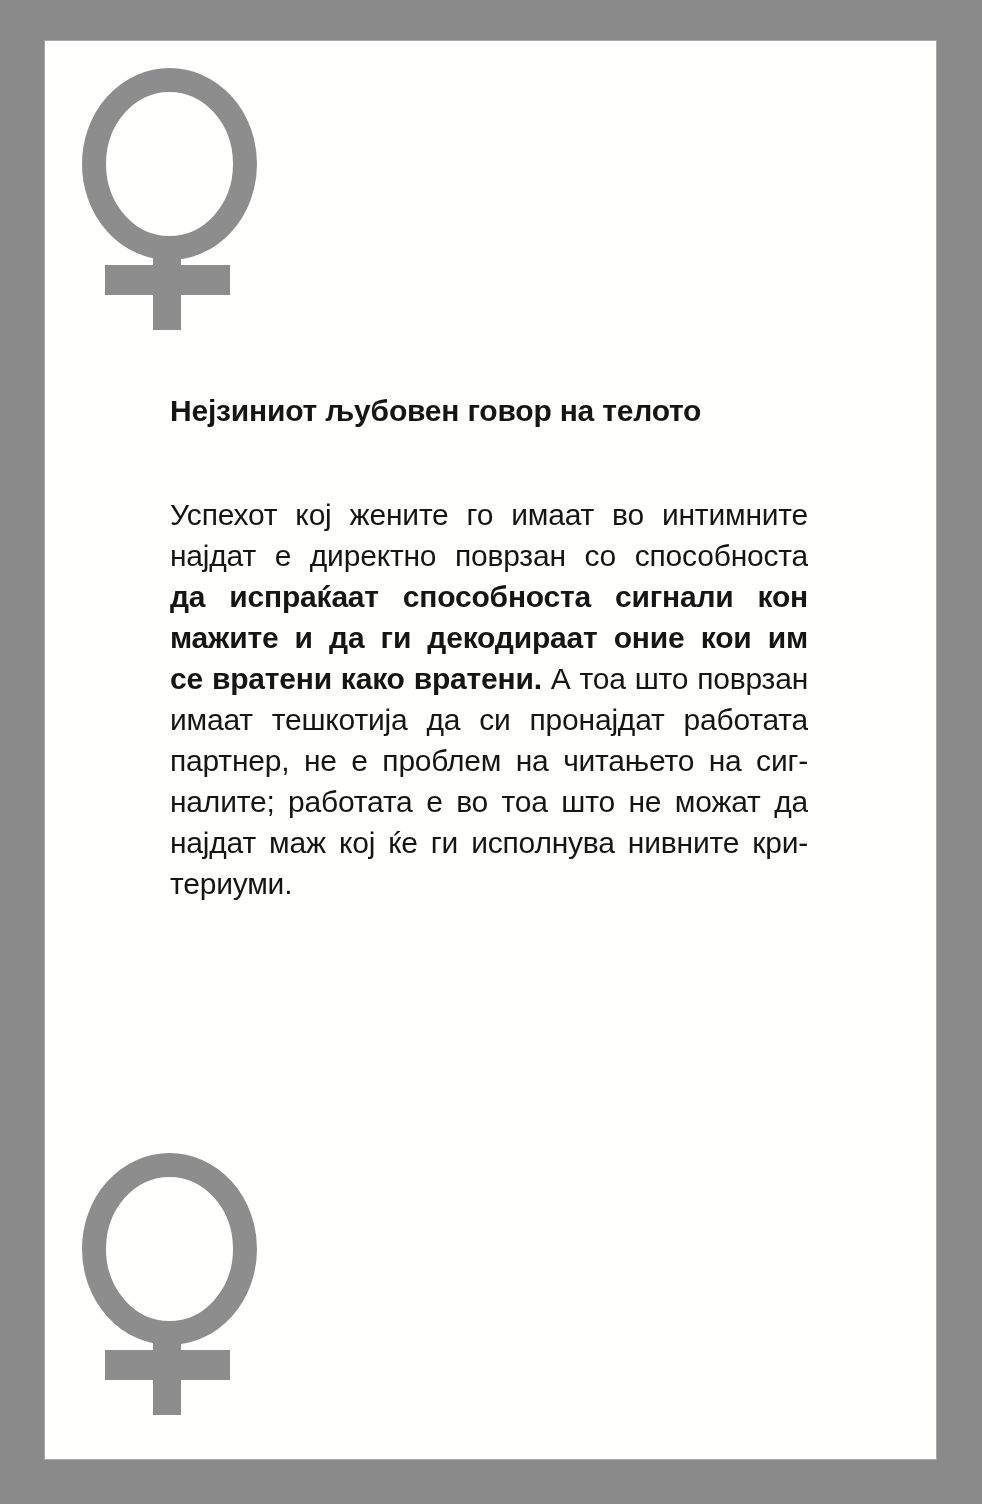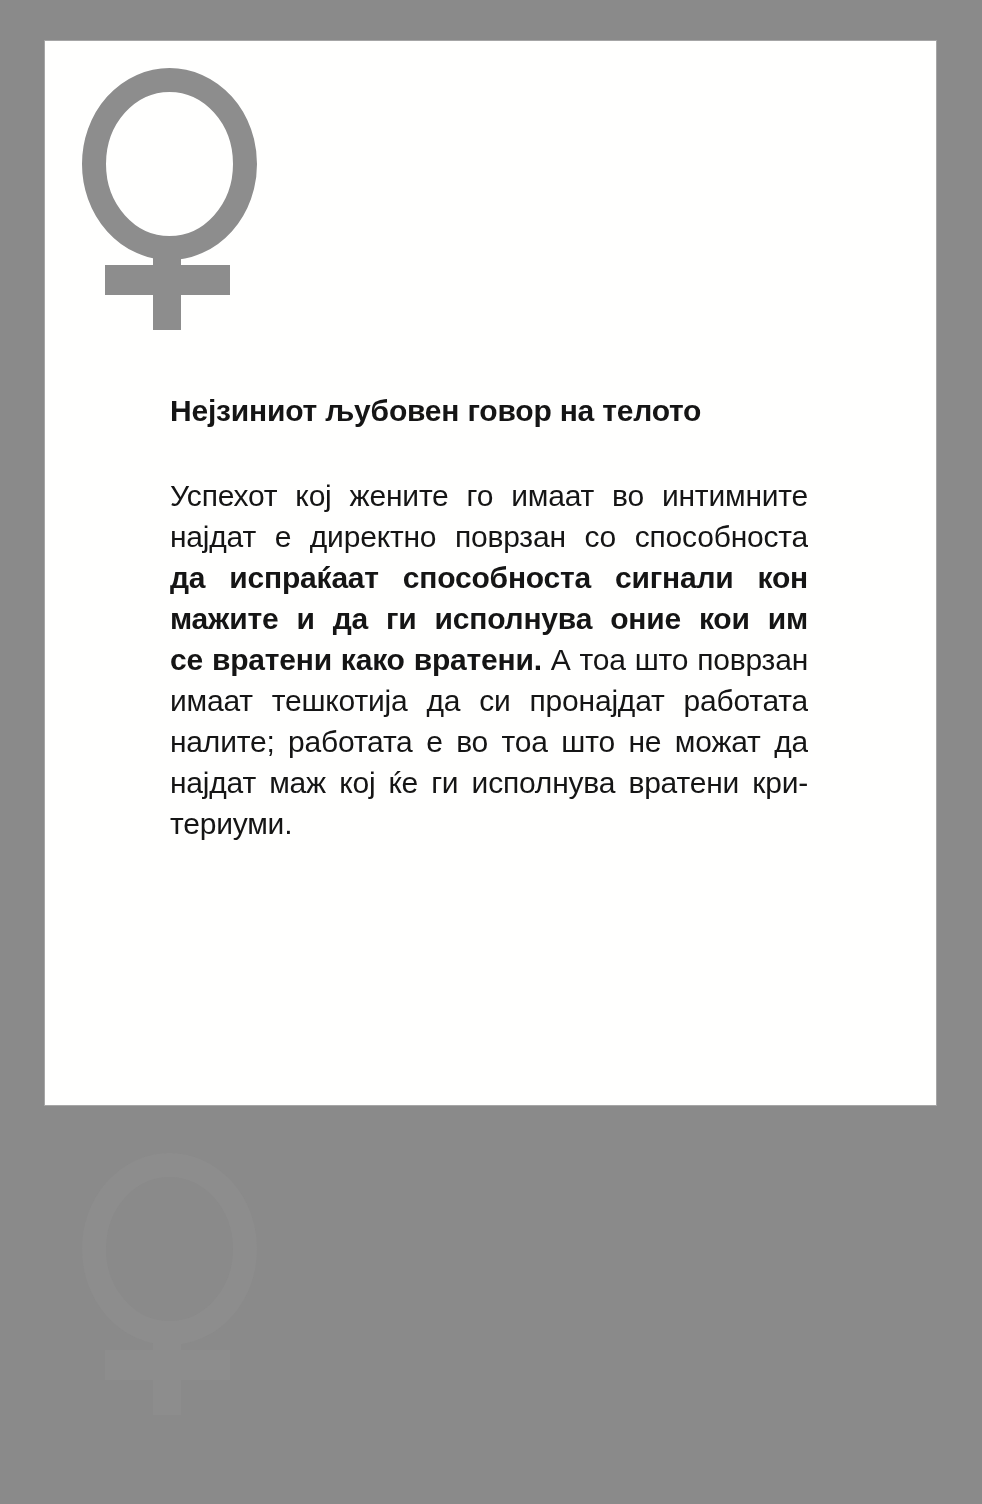--- a/index.html
+++ b/index.html
@@ -12,21 +12,21 @@
     background: var(--frame-color, #8a8a8a);
     position: relative;
     overflow: hidden;
     font-family: "Liberation Sans", sans-serif;
   }
   .paper {
     position: absolute;
     left: 45px;
     top: 41px;
     width: 891px;
-    height: 1064px;
+    height: 1418px;
     background: var(--paper-color, #fffffe);
     box-shadow: 0 0 0 1px rgba(190,190,190,0.55);
   }
   .venus-symbol {
     position: absolute;
     left: 37px;
     width: 175px;
     height: 262px;
   }
   .venus-symbol.top { top: 27px; }
@@ -43,21 +43,21 @@
     font-size: 30px;
     line-height: 41px;
     font-weight: bold;
     letter-spacing: -0.2px;
     color: var(--text-color, #151515);
     white-space: nowrap;
   }
   .paragraph {
     position: absolute;
     left: 125px;
-    top: 434px;
+    top: 453px;
     width: 638px;
     font-size: 30px;
     line-height: 41px;
     letter-spacing: -0.2px;
     color: var(--text-color, #151515);
   }
   .text-line {
     height: 41px;
     text-align: justify;
     text-align-last: justify;
@@ -81,25 +81,26 @@
       <rect class="fill" x="23" y="197" width="125" height="30"></rect>
     </svg>
   </div>
 
   <div class="heading">Нејзиниот љубовен говор на телото</div>
 
   <div class="paragraph" id="paragraph">
       <div class="text-line"><span class="seg-regular">Успехот кој жените го имаат во интимните</span></div>
       <div class="text-line"><span class="seg-regular">најдат е директно поврзан со способноста</span></div>
       <div class="text-line"><span class="seg-bold">да испраќаат способноста сигнали кон</span></div>
-      <div class="text-line"><span class="seg-bold">мажите и да ги исполнува оние кои им</span></div>
+      <div class="text-line"><span class="seg-bold">мажите и да ги декодираат оние кои им</span></div>
       <div class="text-line"><span class="seg-bold">се вратени како вратени.</span><span class="seg-regular"> А тоа што поврзан</span></div>
       <div class="text-line"><span class="seg-regular">имаат тешкотија да си пронајдат работата</span></div>
+      <div class="text-line"><span class="seg-regular">партнер, не е проблем на читањето на сиг-</span></div>
       <div class="text-line"><span class="seg-regular">налите; работата е во тоа што не можат да</span></div>
-      <div class="text-line"><span class="seg-regular">најдат маж кој ќе ги исполнува вратени кри-</span></div>
+      <div class="text-line"><span class="seg-regular">најдат маж кој ќе ги исполнува нивните кри-</span></div>
       <div class="text-line last-line"><span class="seg-regular">териуми.</span></div>
     </div>
 
   <div class="venus-symbol bottom">
     <svg viewBox="0 0 175 262" xmlns="http://www.w3.org/2000/svg" aria-hidden="true">
       <ellipse class="stroke" cx="87.5" cy="96" rx="75.5" ry="84" fill="none" stroke-width="24"></ellipse>
       <rect class="fill" x="71" y="178" width="28" height="84"></rect>
       <rect class="fill" x="23" y="197" width="125" height="30"></rect>
     </svg>
   </div>

